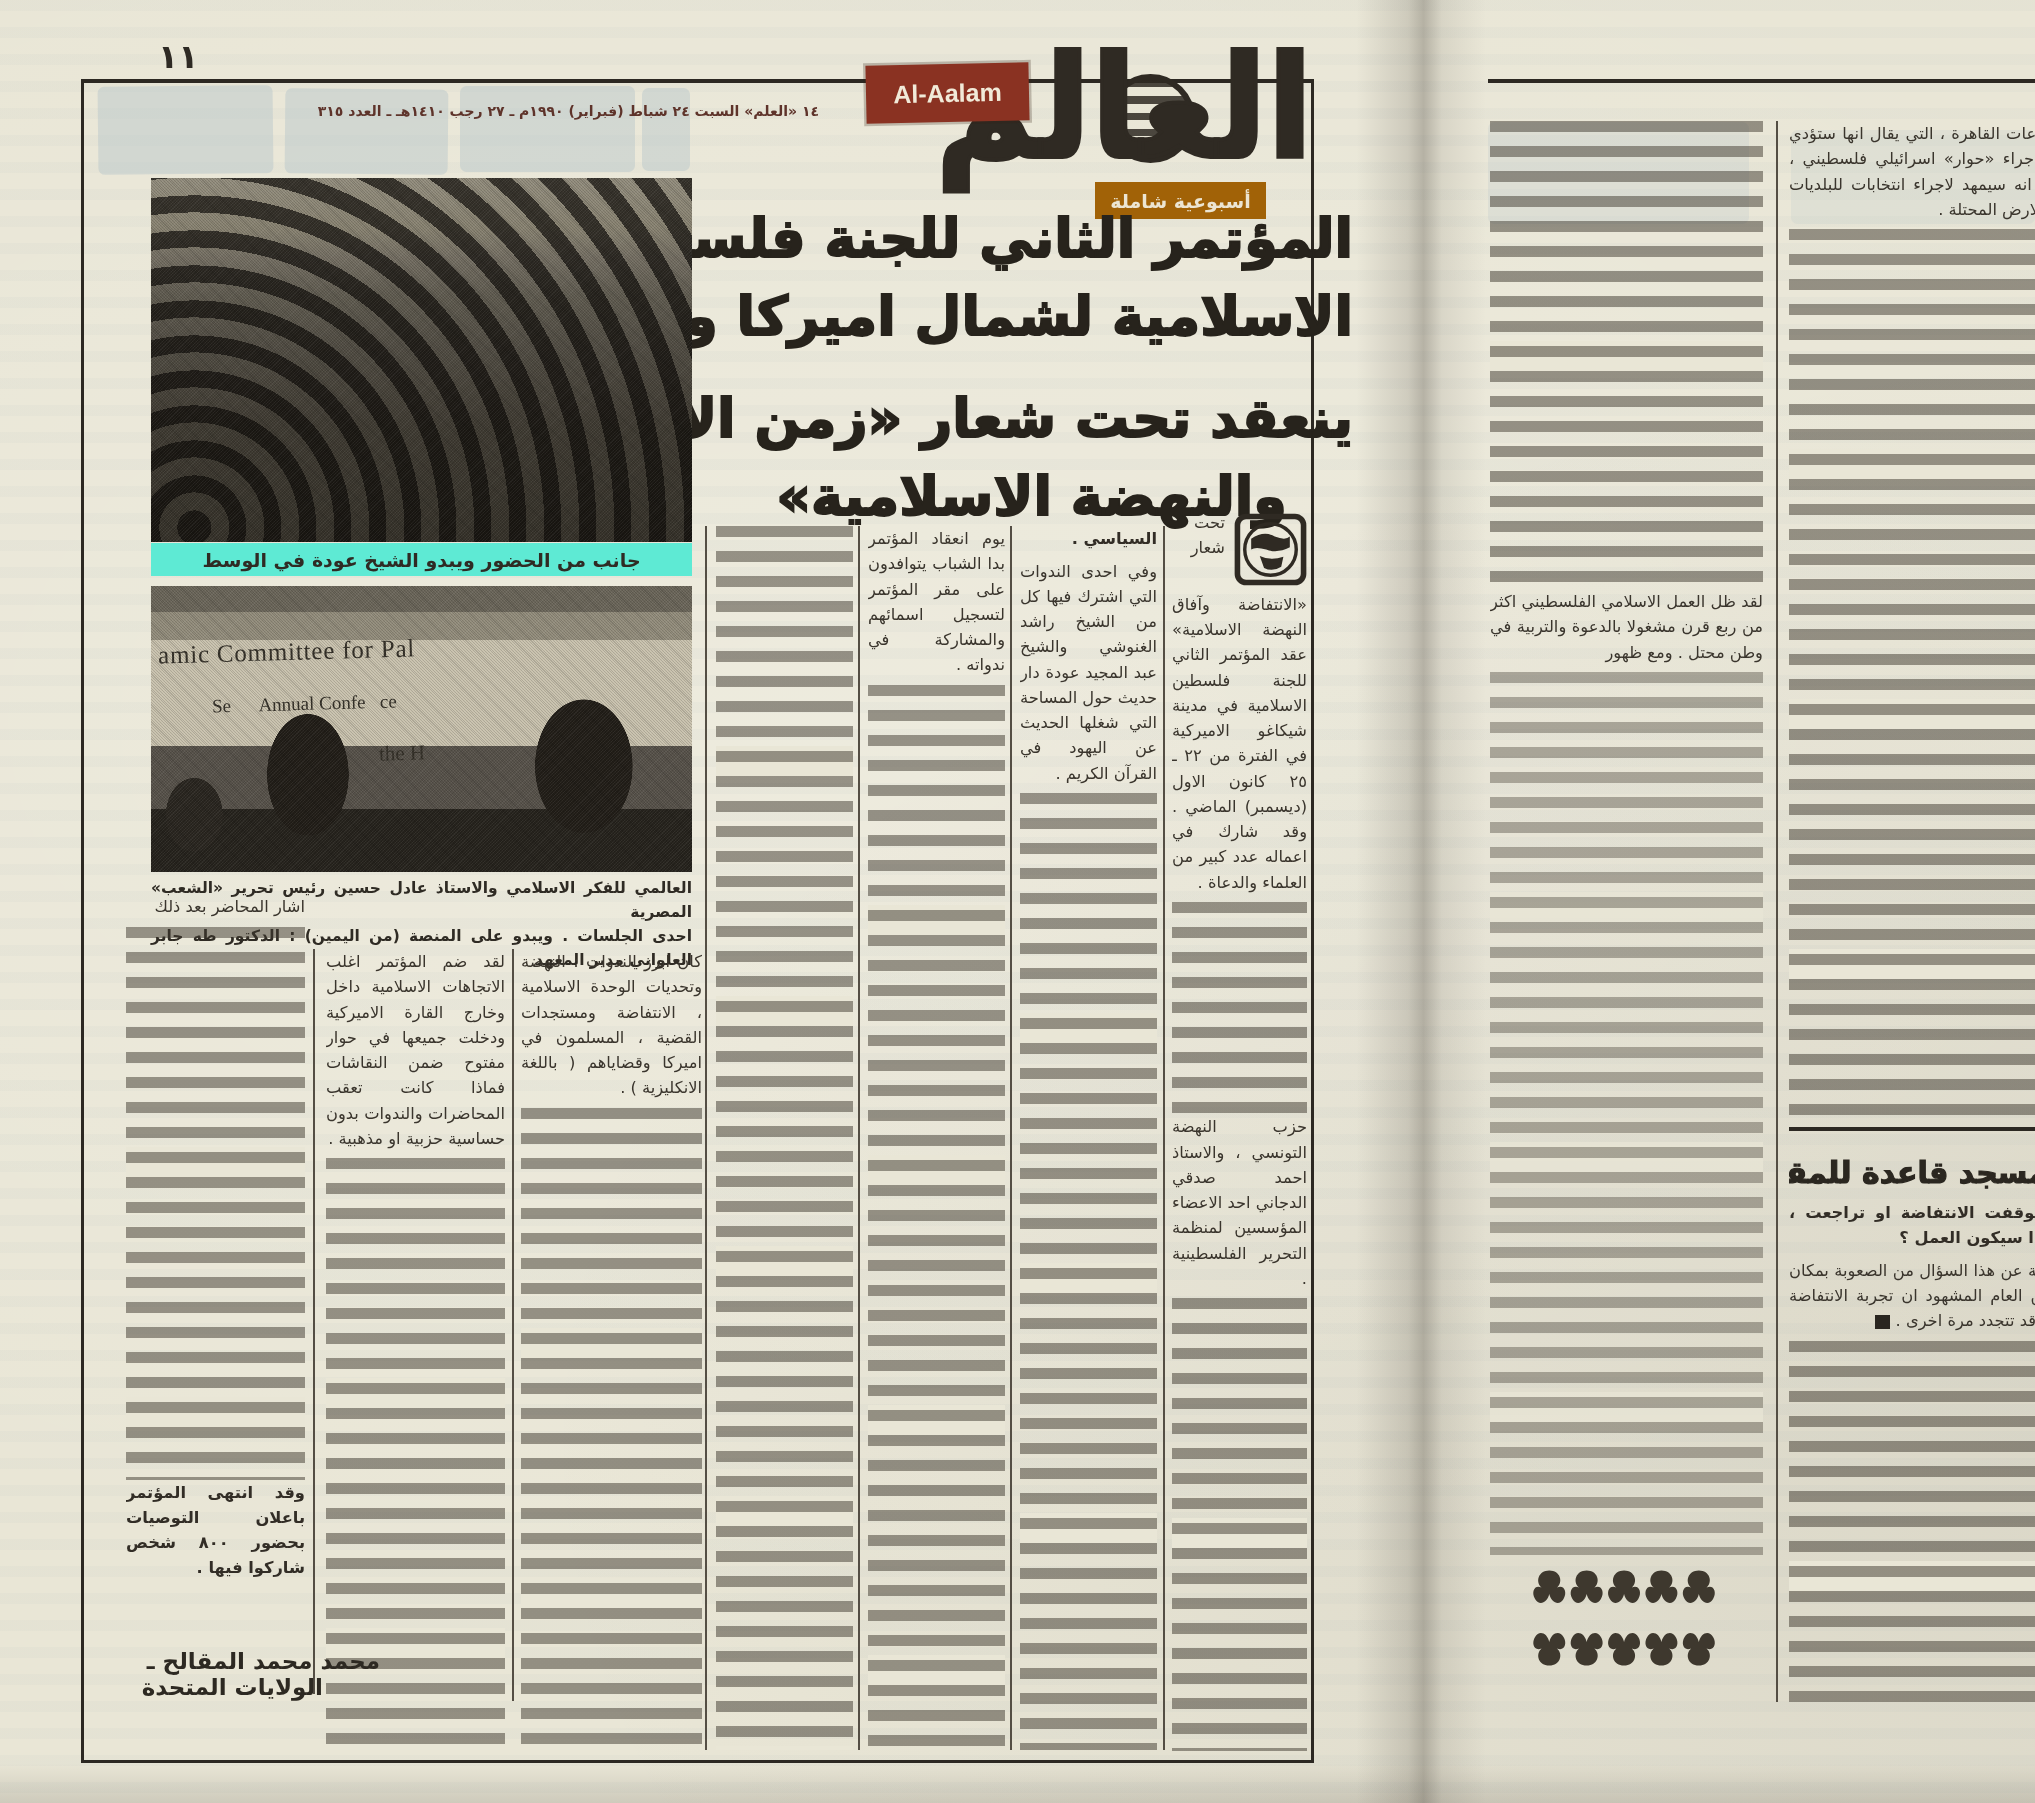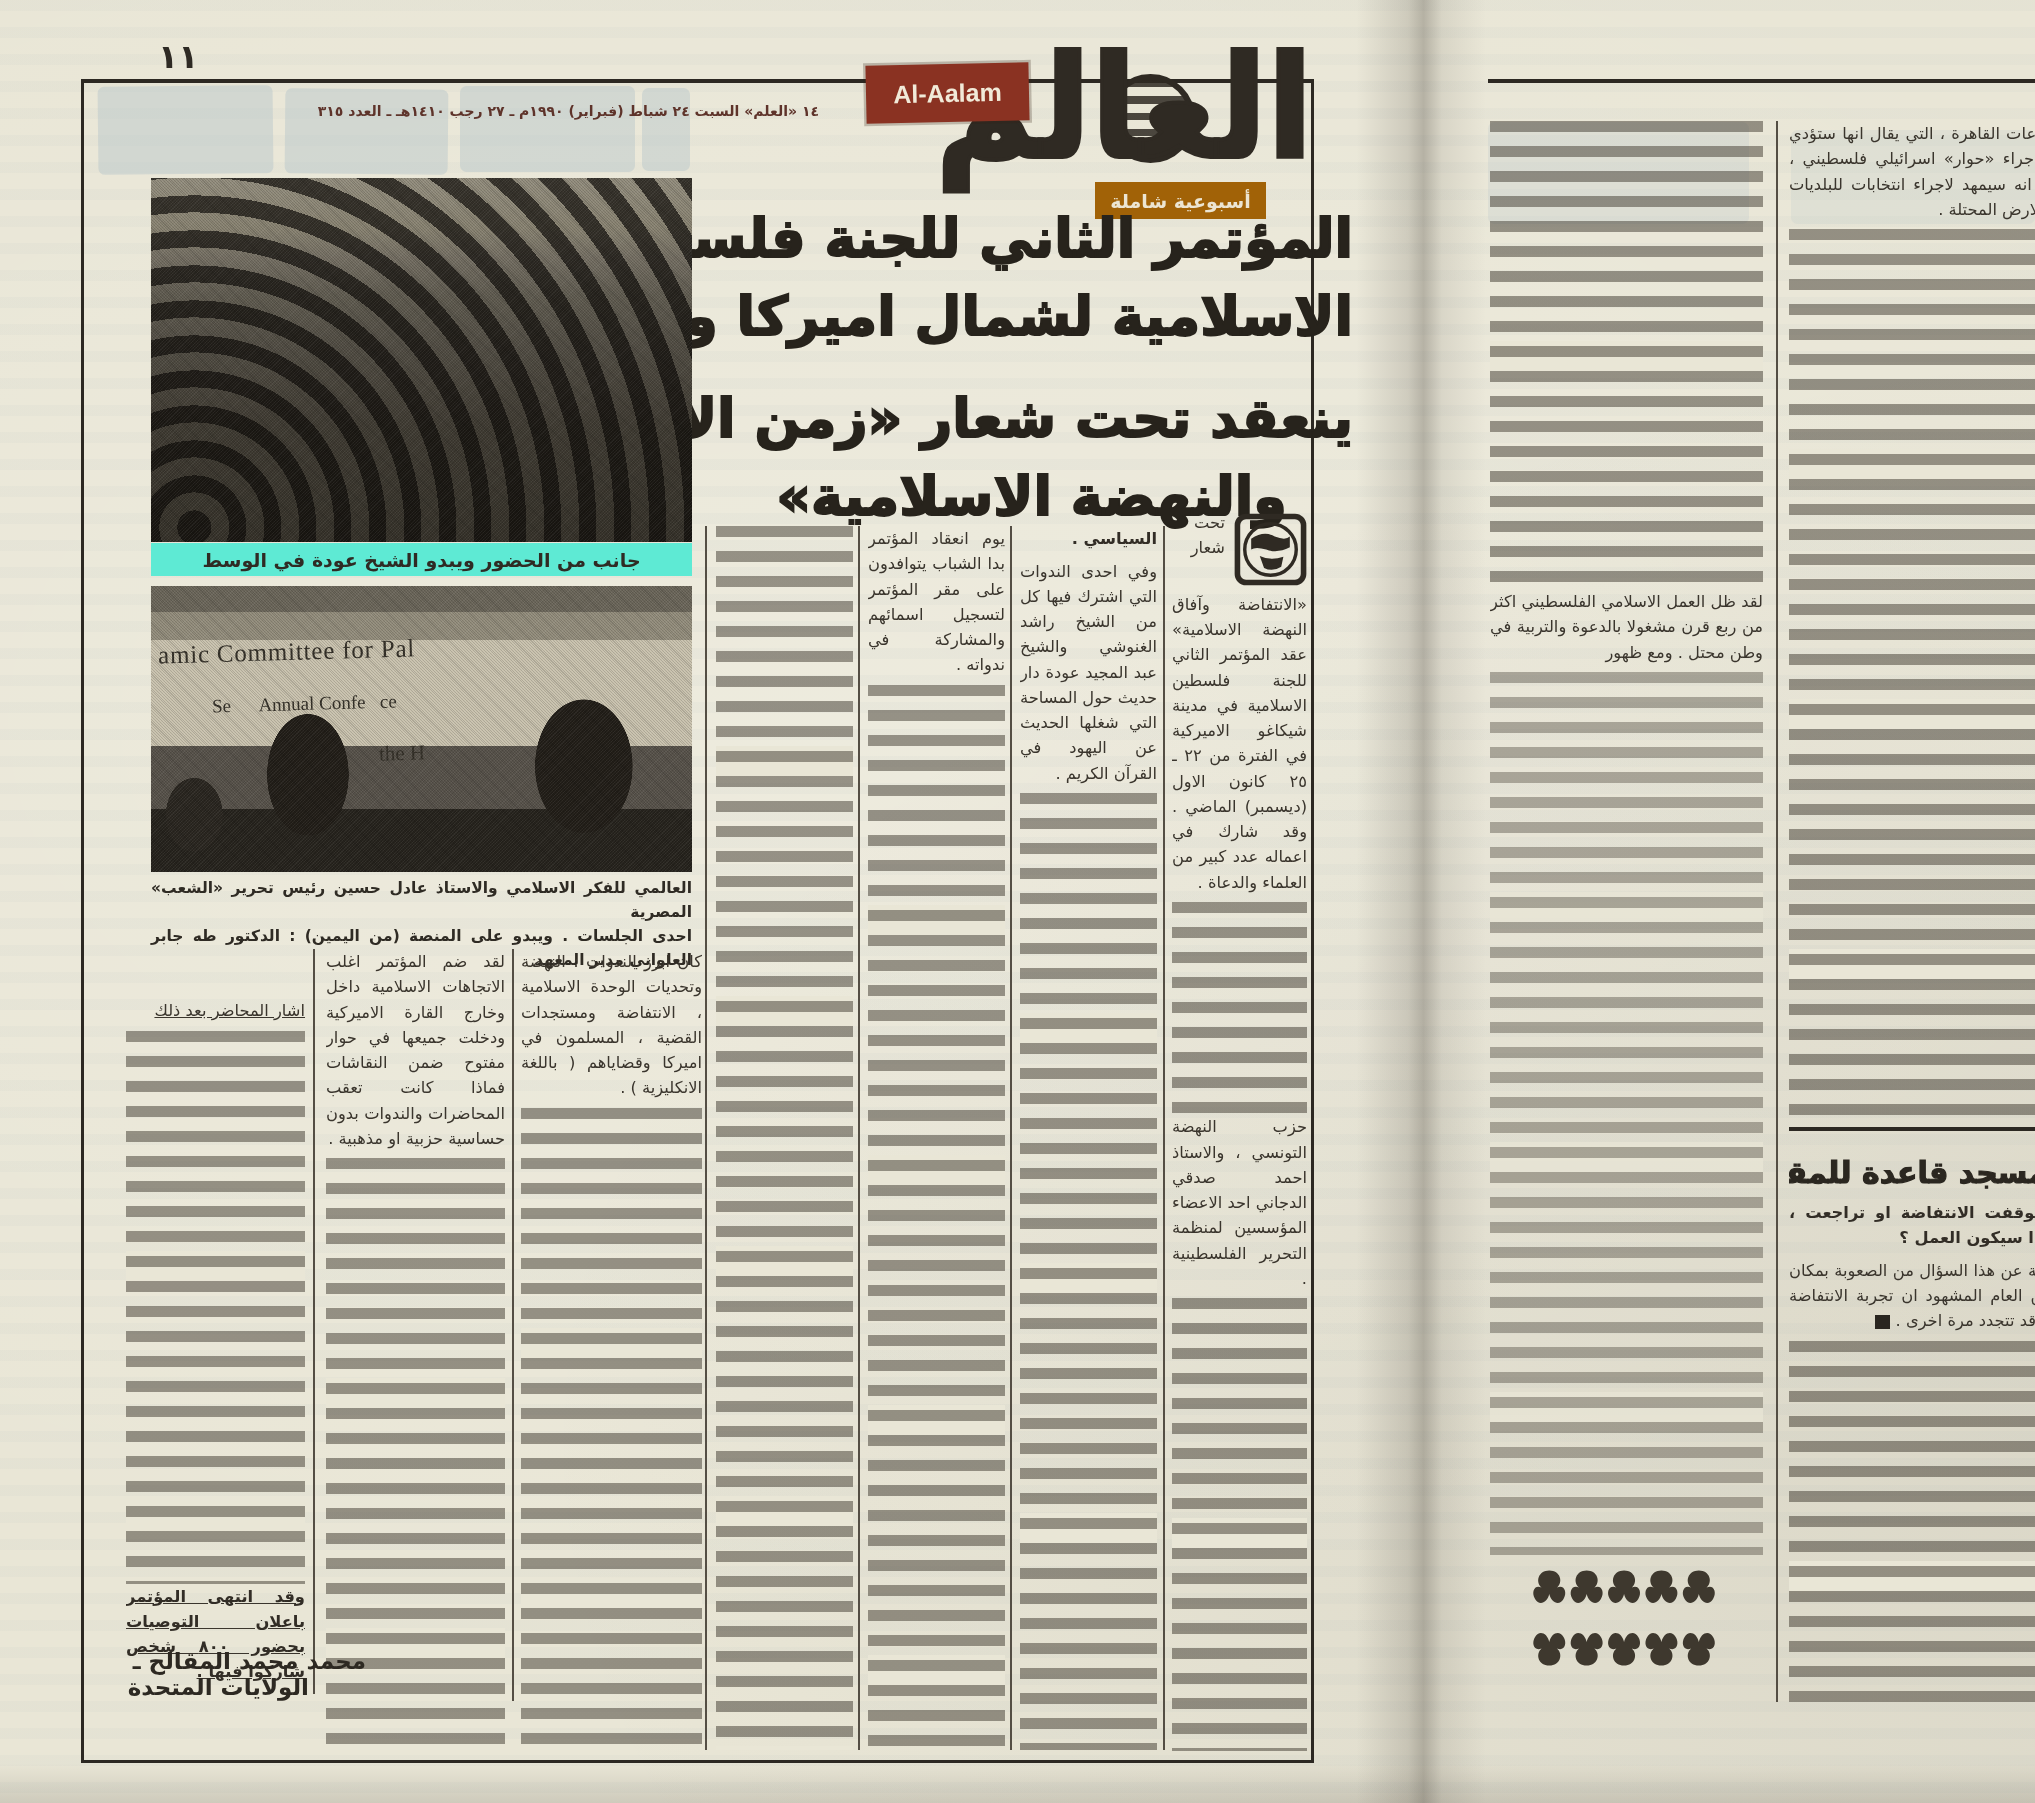--- a/index.html
+++ b/index.html
@@ -73,21 +73,21 @@
   .bold{font-weight:700;color:#322d26;}
   .fill{background:
      repeating-linear-gradient(180deg, rgba(62,56,46,.50) 0 10.6px, rgba(0,0,0,0) 10.6px 25px),
      repeating-linear-gradient(180deg, rgba(0,0,0,0) 0 220px, #e9e6d6 220px 250px);}
   .fill.flex{flex:1 1 auto;}
   .fill.light{opacity:.75;}
   .spacer{flex:0 0 auto;}
   .globe-icon{float:right;width:73px;height:73px;margin:3.3px 0 5.7px 9px;}
   .square-end{display:inline-block;width:14.7px;height:14.7px;background:#2a2620;vertical-align:middle;margin-right:5.7px;}
   
-  .signature{position:absolute;left:122px;top:1648px;width:244px;direction:rtl;font-weight:700;font-size:23px;color:#2d2922;}
+  .signature{position:absolute;left:136px;top:1648px;width:244px;direction:rtl;font-weight:700;font-size:23px;color:#2d2922;}
   .sig1{text-align:right;white-space:nowrap;}
   .sig2{text-align:right;padding-left:0;padding-right:57px;white-space:nowrap;}
   
   .ornament{flex:0 0 auto;display:flex;justify-content:center;align-items:center;}
 </style>
 </head>
 <body>
 
 <div class="spread">
 
@@ -174,21 +174,21 @@
   <div class="col" style="left:521px;top:949px;width:181px;height:805px;">
     <p>كان ابرز الندوات : النهضة وتحديات الوحدة الاسلامية ، الانتفاضة ومستجدات القضية ، المسلمون في اميركا وقضاياهم ( باللغة الانكليزية ) .</p>
     <div class="fill flex"></div>
   </div>
 
   <div class="col" style="left:326px;top:949px;width:179px;height:805px;">
     <p>لقد ضم المؤتمر اغلب الاتجاهات الاسلامية داخل وخارج القارة الاميركية ودخلت جميعها في حوار مفتوح ضمن النقاشات فماذا كانت تعقب المحاضرات والندوات بدون حساسية حزبية او مذهبية .</p>
     <div class="fill flex"></div>
   </div>
 
-  <div class="col" style="left:126px;top:998px;width:179px;height:694px;text-decoration:underline;">
+  <div class="col" style="left:126px;top:894px;width:179px;height:694px;">
     <p>اشار المحاضر بعد ذلك</p>
     <div class="fill flex"></div>
     <p class="bold">وقد انتهى المؤتمر باعلان التوصيات بحضور ٨٠٠ شخص شاركوا فيها .</p>
   </div>
 
   <div class="signature">
     <div class="sig1">محمد محمد المقالح ـ</div>
     <div class="sig2">الولايات المتحدة</div>
   </div>
 

